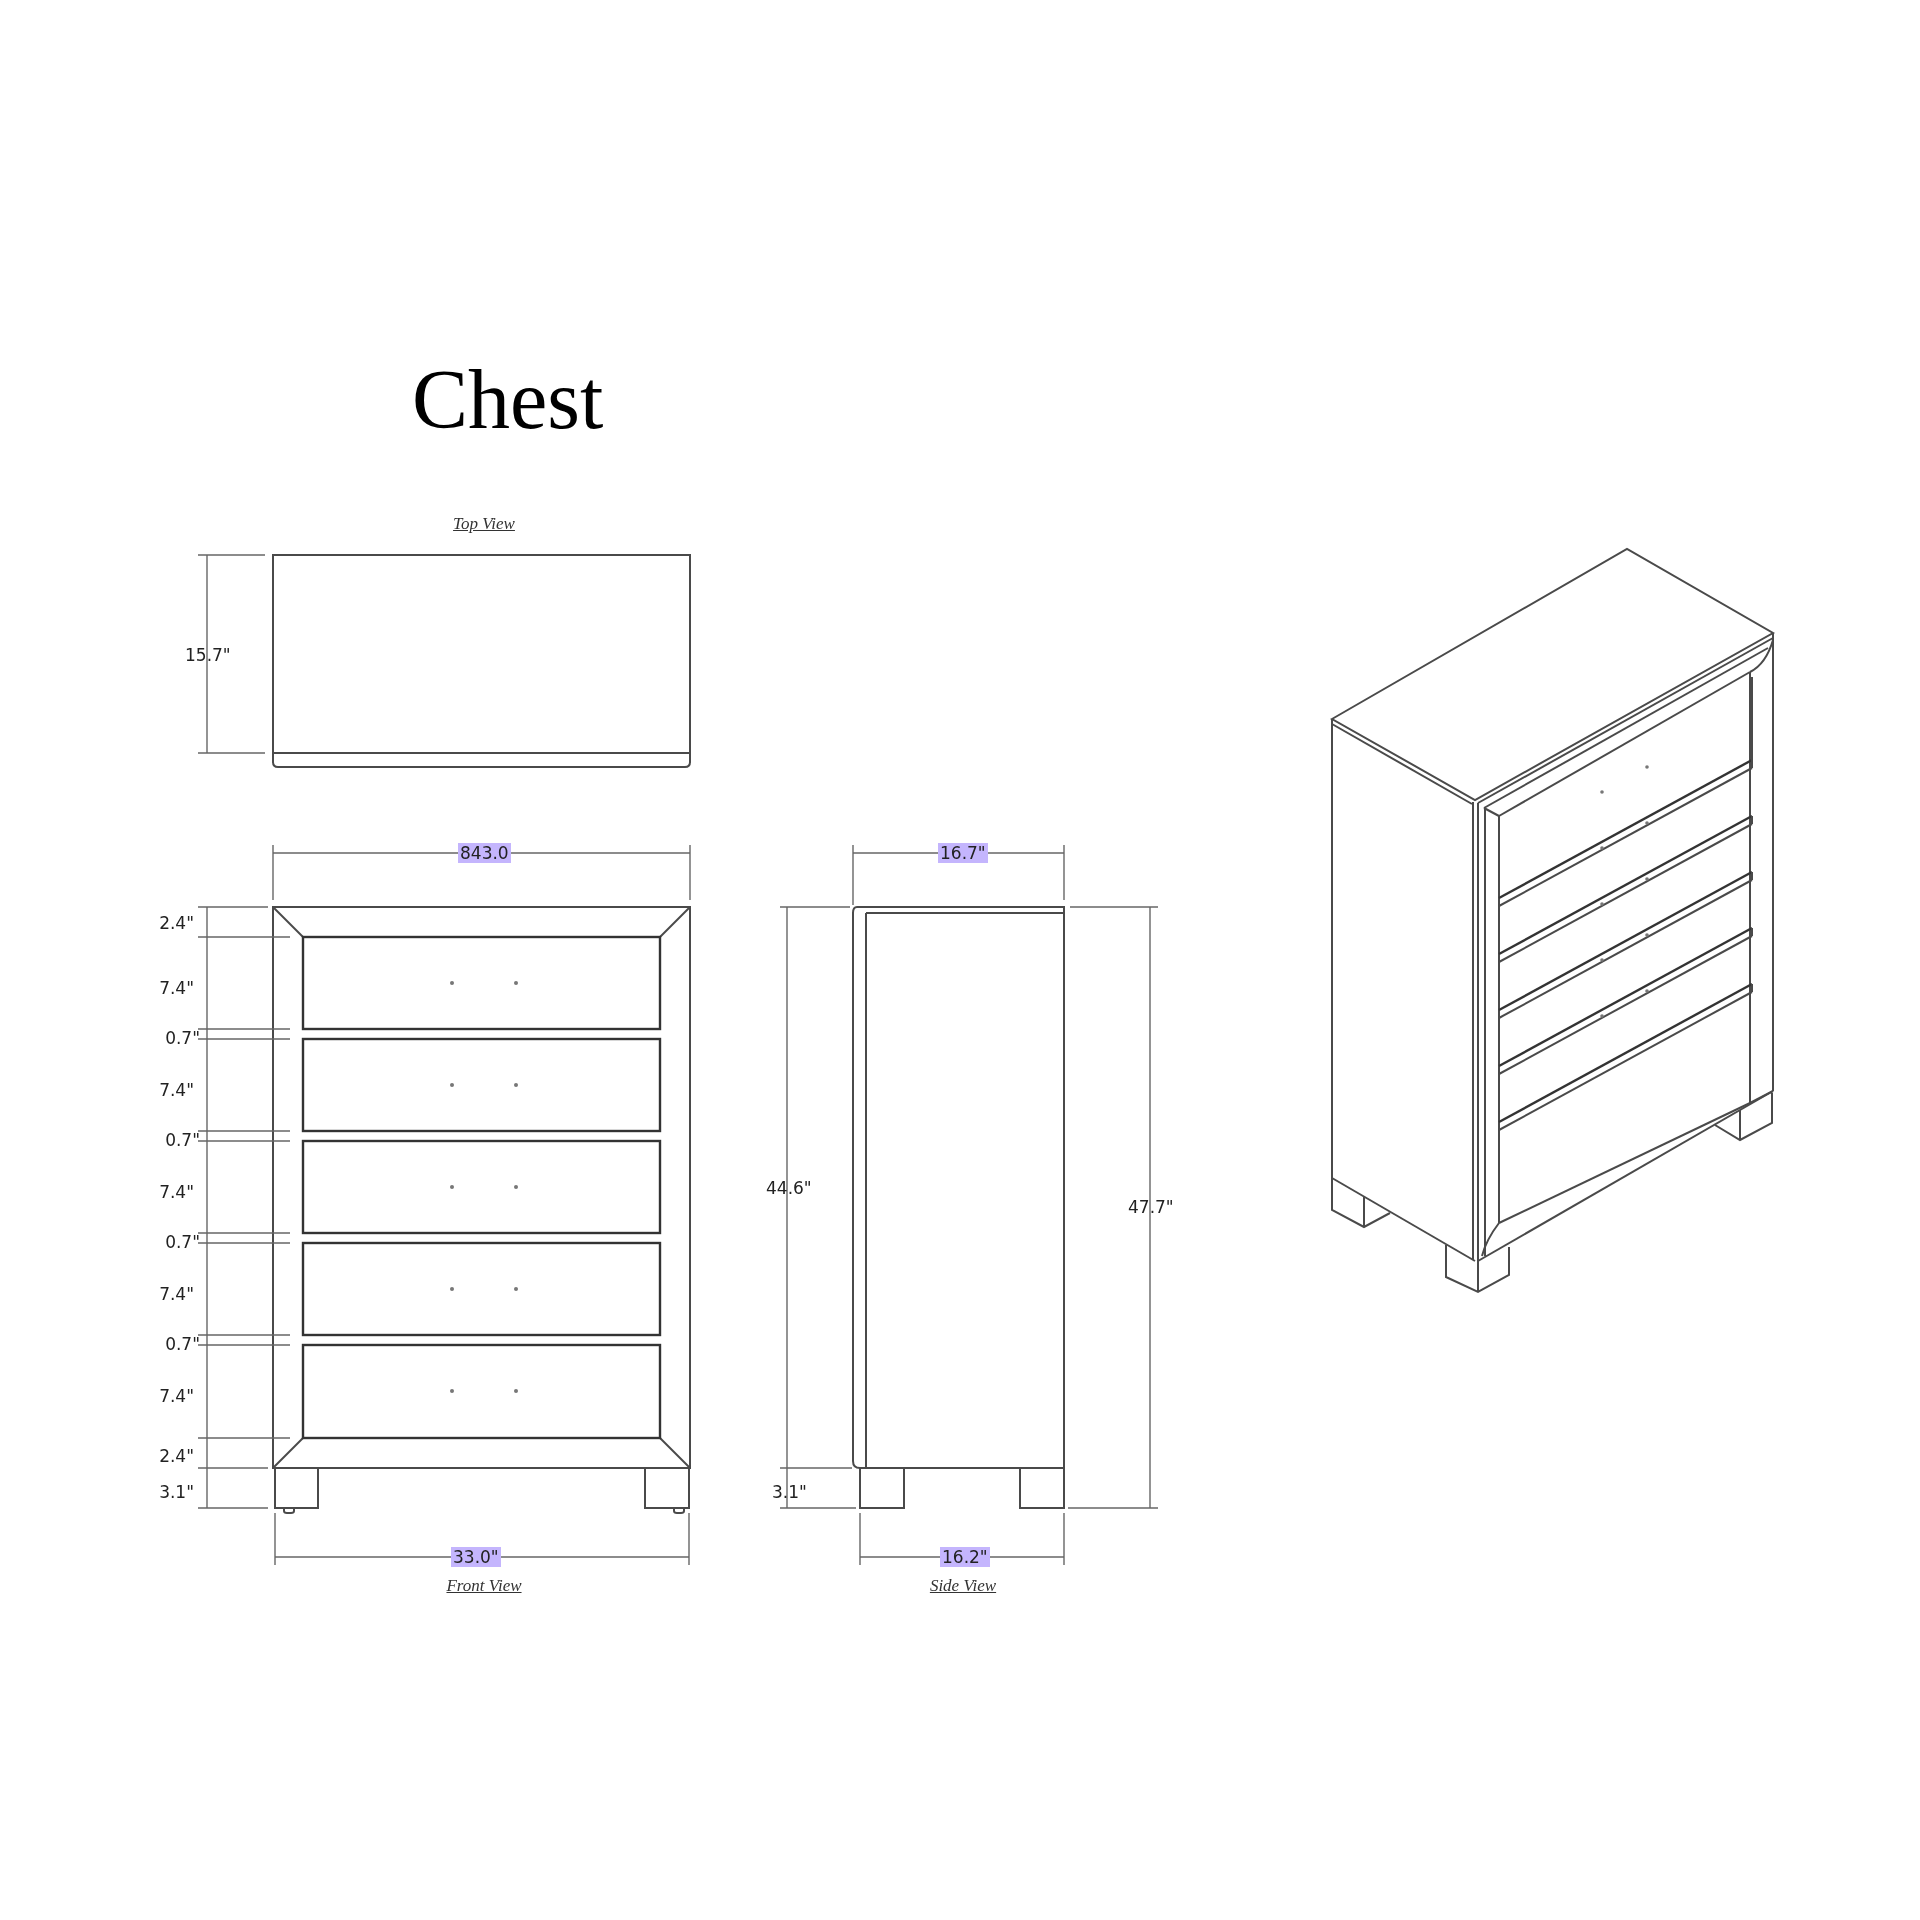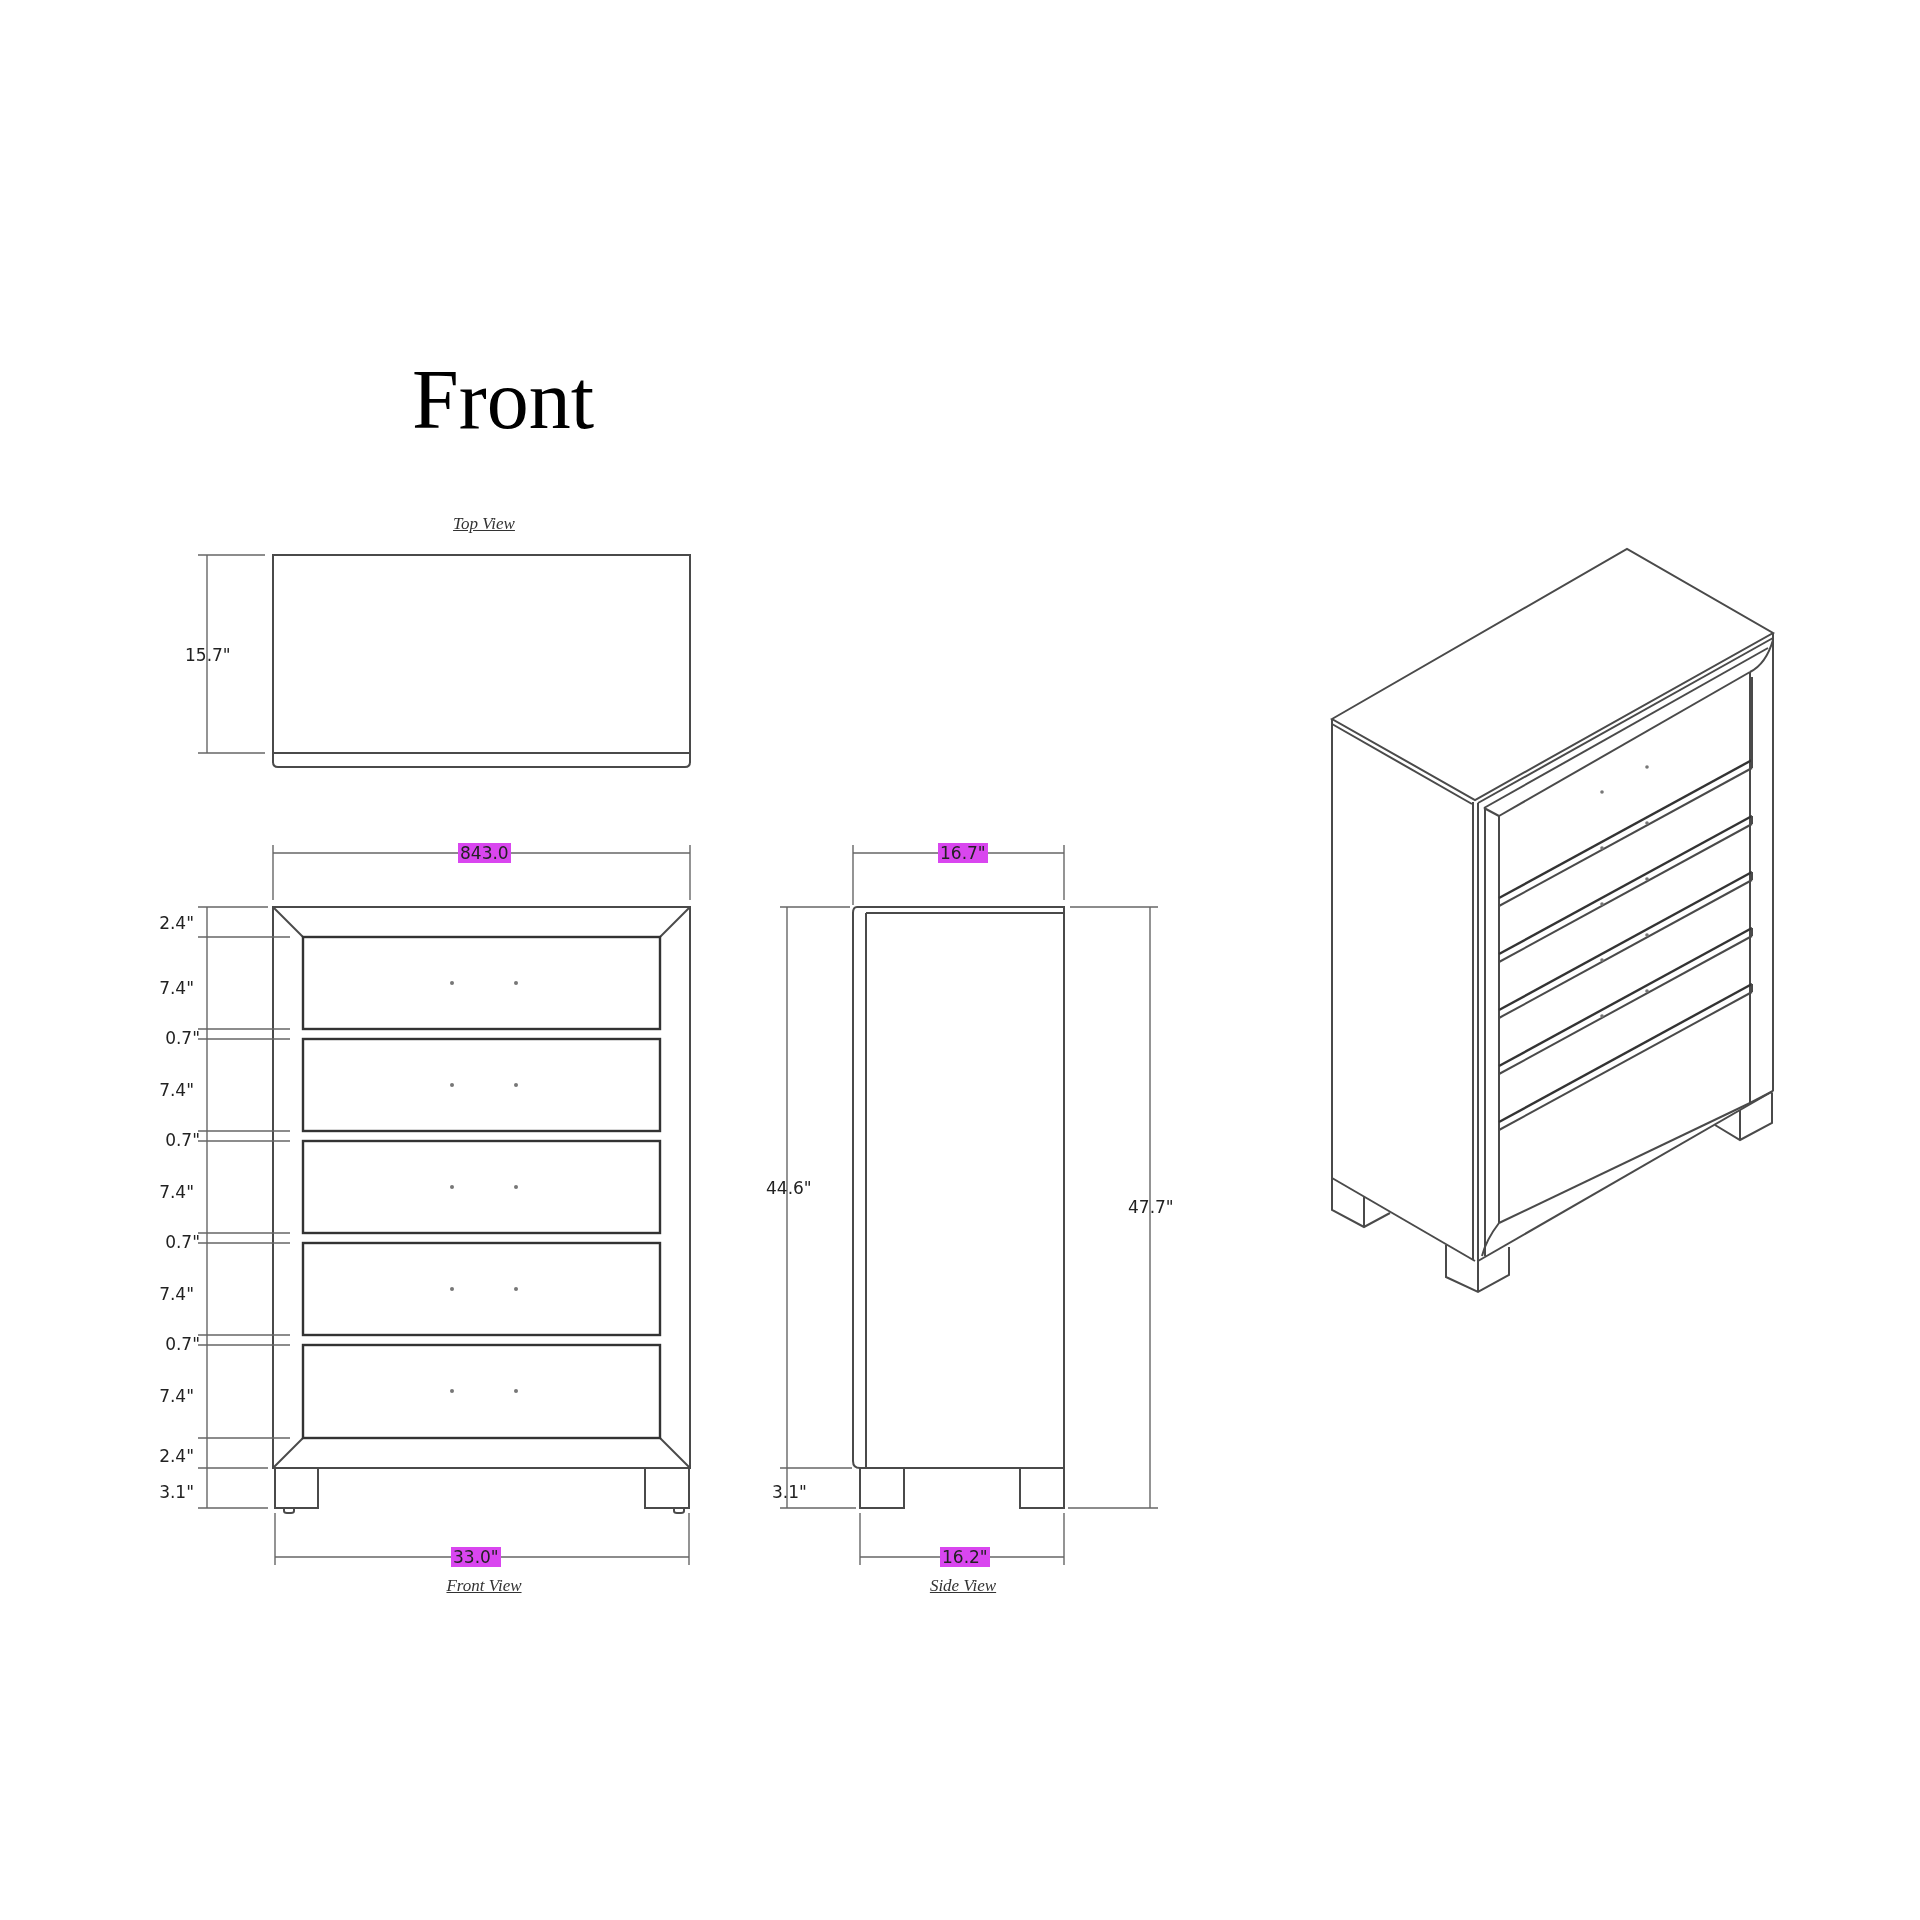--- a/index.html
+++ b/index.html
@@ -2,21 +2,21 @@
 <html><head>
 <meta charset="utf-8">
 <style>
   html, body { margin: 0; padding: 0; background: #ffffff; }
   body { width: 1920px; height: 1920px; position: relative; overflow: hidden; }
   svg { position: absolute; left: 0; top: 0; }
   .ln { stroke: #4a4a4a; stroke-width: 2; fill: none; }
   .lnb { stroke: #333333; stroke-width: 2.4; fill: none; }
   .dim { stroke: #666666; stroke-width: 1.4; fill: none; }
   .dot { fill: #777777; }
-  .lbl { position: absolute; font-family: "DejaVu Sans", sans-serif; font-size: 17px; color: #222; white-space: nowrap; background: #d946ef; line-height: 20px; }
+  .lbl { position: absolute; font-family: "DejaVu Sans", sans-serif; font-size: 17px; color: #222; white-space: nowrap; background: #c4b5fd; line-height: 20px; }
   .lbl.r { text-align: right; }
   .view { position: absolute; font-family: "Liberation Serif", serif; font-style: italic; font-size: 17px; color: #333; text-decoration: underline; white-space: nowrap; transform: translateX(-50%); }
   .title { position: absolute; left: 412px; top: 358px; font-family: "Liberation Serif", serif; font-size: 84px; color: #000; line-height: 1; }
 </style>
 </head>
 <body>
 
 <svg width="1920" height="1920" viewBox="0 0 1920 1920">
 
   <g>
@@ -167,21 +167,21 @@
 
     <polyline points="1332,1178 1332,1210 1364,1227 1390,1213" class="ln"></polyline>
     <line x1="1364" y1="1196" x2="1364" y2="1227" class="ln"></line>
     <polyline points="1446,1245 1446,1277 1478,1292 1509,1275 1509,1247" class="ln"></polyline>
     <line x1="1478" y1="1261" x2="1478" y2="1292" class="ln"></line>
     <polyline points="1715,1125 1740,1140 1772,1123 1772,1093" class="ln"></polyline>
     <line x1="1740" y1="1110" x2="1740" y2="1140" class="ln"></line>
   </g>
 </svg>
 
-<div class="title">Front</div>
+<div class="title">Chest</div>
 
 <div class="view" style="left:484px; top:514px;text-align:right;">Top View</div>
 <div class="view" style="left:484px; top:1576px;font-style:italic;">Front View</div>
 <div class="view" style="left:963px; top:1576px;">Side View</div>
 
 <div class="lbl" style="left:185px; top:645px; background:transparent;">15.7"</div>
 
 <div class="lbl" style="left:458px; top:843px; padding:0 2px;">843.0</div>
 <div class="lbl" style="left:451px; top:1547px; padding:0 2px;">33.0"</div>
 

